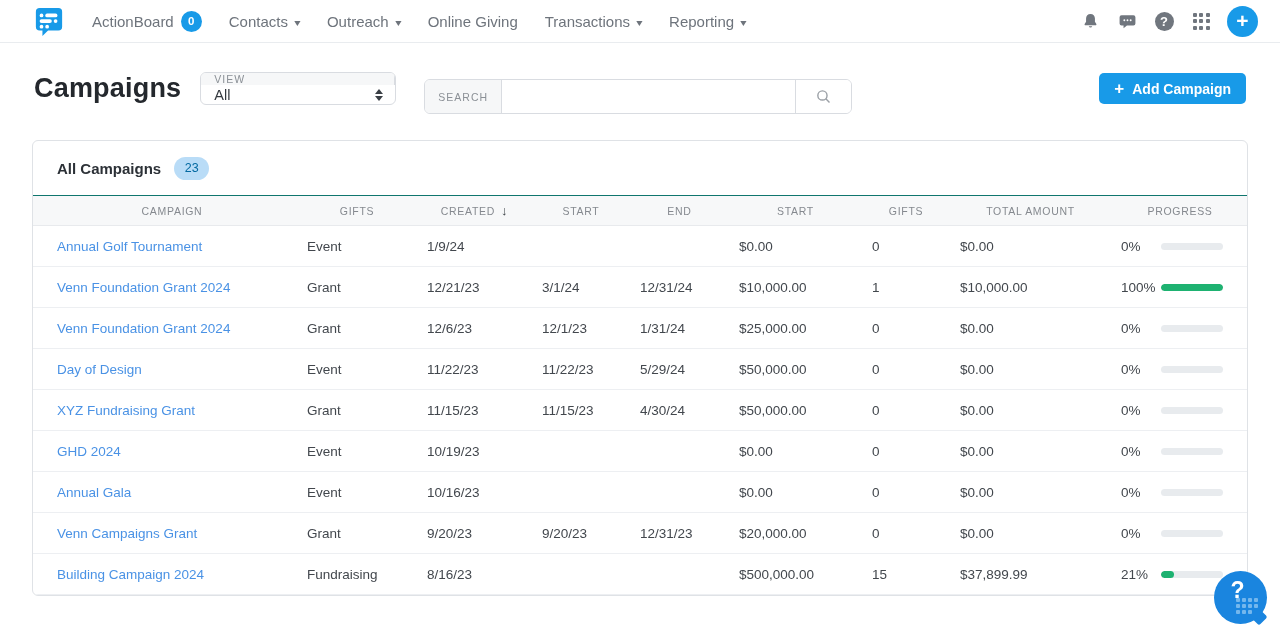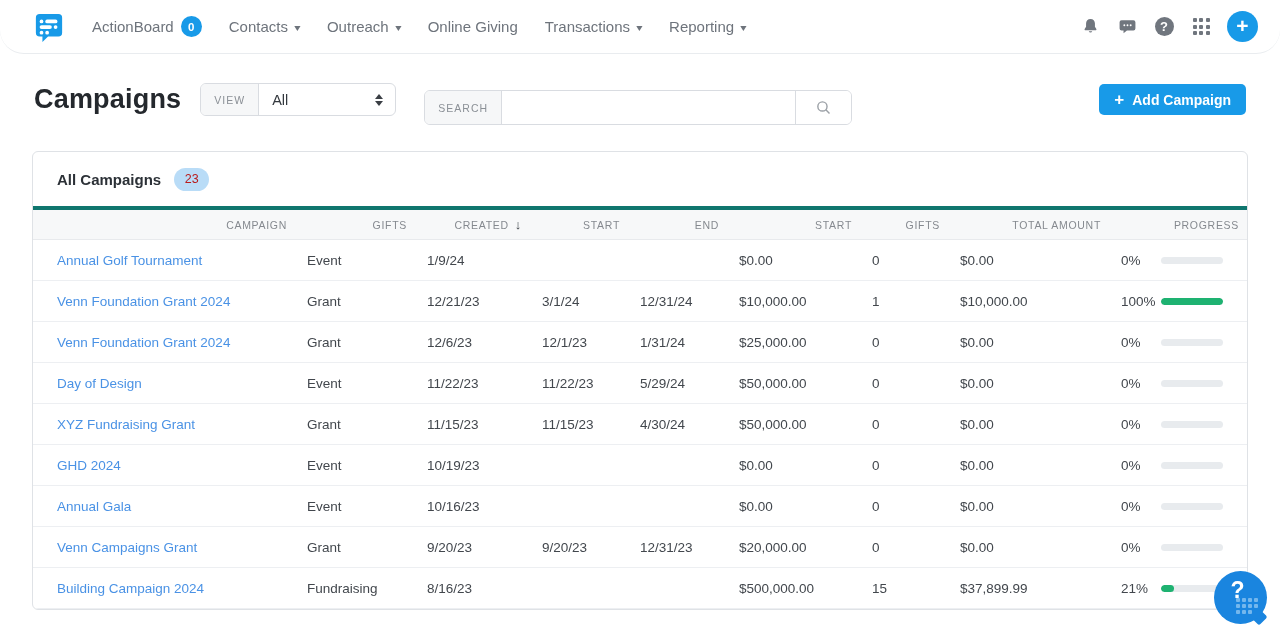--- a/index.html
+++ b/index.html
@@ -1,21 +1,21 @@
 <!DOCTYPE html>
 <html><head>
 <meta charset="utf-8">
 <style>
   * { margin:0; padding:0; box-sizing:border-box; }
   html,body { width:1280px; height:634px; overflow:hidden; background:#fff;
     font-family:"Liberation Sans", sans-serif; -webkit-font-smoothing:antialiased; }
 
   
-  .topnav { height:54px; display:flex; align-items:center; justify-content:space-between;
-    padding:0 22px 0 34px; border-bottom:1px solid #e9ecef; background:#fff;border-radius:24px; }
+  .topnav { height:43px; display:flex; align-items:center; justify-content:space-between;
+    padding:0 22px 0 34px; border-bottom:1px solid #e9ecef; background:#fff; }
   .nav-left { display:flex; align-items:center; }
   .logo-btn { width:30px; height:30px; margin-right:28px; cursor:pointer; }
   .nav-items { display:flex; align-items:center; gap:27px; }
   .nav-item { display:flex; align-items:center; gap:7px; font-size:15px; color:#6e747c;
     cursor:pointer; white-space:nowrap; }
   .nav-badge { background:#189ae8; color:#fff; font-size:11.5px; font-weight:bold;
     min-width:21px; height:21px; border-radius:11px; display:inline-flex;
     align-items:center; justify-content:center; padding:0 6px; }
   .caret { font-size:10px; color:#6e747c; transform:scaleX(1.25); margin-top:2px; }
   .nav-right { display:flex; align-items:center; gap:15px; }
@@ -31,21 +31,21 @@
     display:flex; align-items:center; justify-content:center; font-size:21px; font-weight:bold;
     cursor:pointer; line-height:1; padding-bottom:2px; }
 
   
   .page-header { display:flex; align-items:center; padding:20px 34px 26px 34px; }
   .page-title { font-size:27px; font-weight:bold; color:#24282d; letter-spacing:.2px; }
   .input-group { display:flex; align-items:stretch; border:1px solid #d9dce1; border-radius:6px;
     overflow:hidden; background:#fff; }
   .group-label { background:#f6f7f8; border-right:1px solid #d9dce1; color:#8b9096;
     font-size:10.5px; letter-spacing:1px; display:flex; align-items:center; padding:0 13px; }
-  .view-group { margin-left:19px; height:33px; width:196px; cursor:pointer; }
+  .view-group { margin-left:19px; height:33px; width:196px; cursor:pointer;flex-direction:column; }
   .view-value { flex:1; display:flex; align-items:center; justify-content:space-between;
     padding:0 12px 0 13px; font-size:14.5px; color:#33383e; }
   .updown { display:flex; flex-direction:column; gap:2px; }
   .updown i { width:0; height:0; border-left:4px solid transparent; border-right:4px solid transparent; }
   .updown .up { border-bottom:5px solid #3a3f45; }
   .updown .down { border-top:5px solid #3a3f45; }
   .search-group { margin-left:28px; height:35px; width:428px;margin-top:16px; }
   .search-input { flex:1; border:none; outline:none; font-size:14px; color:#33383e; padding:0 12px;
     font-family:"Liberation Sans", sans-serif; min-width:0; }
   .search-btn { width:56px; border-left:1px solid #d9dce1; background:#fff; display:flex;
@@ -54,26 +54,26 @@
   .add-btn { margin-left:auto; height:31px; background:#189ae8; color:#fff; border:none;
     border-radius:5px; font-size:14px; font-weight:bold; display:flex; align-items:center;
     gap:8px; padding:0 15px; cursor:pointer; font-family:"Liberation Sans", sans-serif; }
   .add-btn .plus-glyph { font-size:17px; font-weight:bold; line-height:1; }
 
   
   .card { margin:0 32px; border:1px solid #dfe2e6; border-radius:6px; background:#fff;
     overflow:hidden; }
   .card-header { height:54px; display:flex; align-items:center; padding:0 24px; gap:13px; }
   .card-title { font-size:15px; font-weight:bold; color:#2c3137; }
-  .count-pill { background:#b9dcf7; color:#b91c1c; font-size:12.5px; min-width:35px; height:23px;
+  .count-pill { background:#b9dcf7; color:#0369a1; font-size:12.5px; min-width:35px; height:23px;
     border-radius:12px; display:inline-flex; align-items:center; justify-content:center;
     padding:0 10px; }
   table { border-collapse:collapse; width:100%; table-layout:fixed; }
-  thead th { background:#f7f8f9; border-top:4px solid #0f766e; border-bottom:1px solid #e8eaed;
-    font-size:10.5px; font-weight:normal; color:#85898f; letter-spacing:.7px; text-align:right;
+  thead th { background:#f7f8f9; border-top:1px solid #0f766e; border-bottom:1px solid #e8eaed;
+    font-size:10.5px; font-weight:normal; color:#85898f; letter-spacing:.7px; text-align:center;
     padding:7px 10px; white-space:nowrap; }
   th.first, td.first { padding-left:24px; }
   .sort-arrow { color:#3c4147; font-size:13px; font-weight:bold; margin-left:6px; }
   tbody td { height:41px; border-bottom:1px solid #edeff2; font-size:13.5px; color:#42474d;
     padding:0 10px; white-space:nowrap; overflow:hidden; }
   tbody a { color:#4a92e5; text-decoration:none; cursor:pointer; }
   .progress-wrap { display:flex; align-items:center; }
   .pct { width:40px; color:#42474d; }
   .track { width:62px; height:7px; background:#e8ebee; border-radius:4px; overflow:hidden;
     display:inline-block; }

